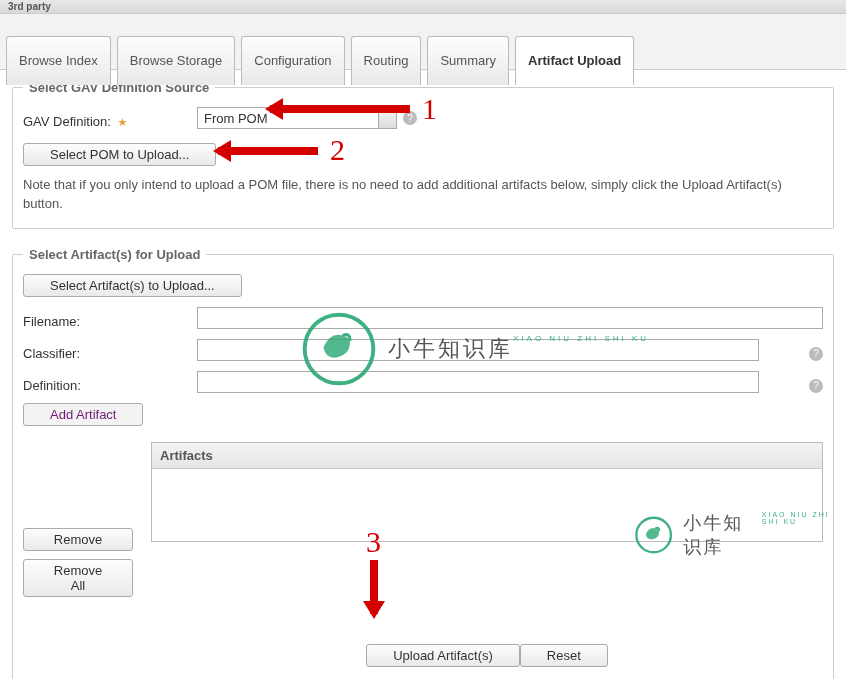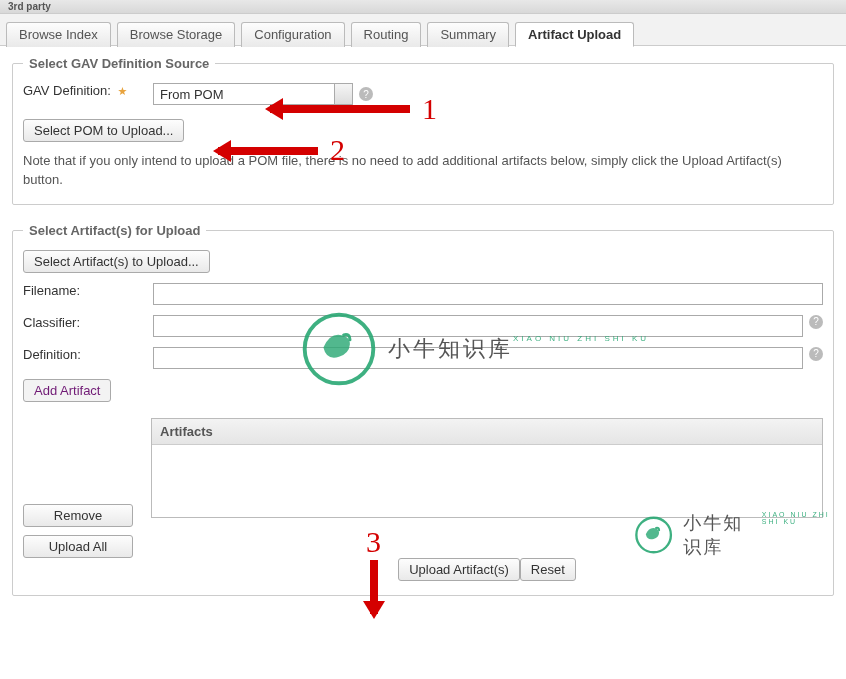--- a/index.html
+++ b/index.html
@@ -24,30 +24,30 @@
     .tab-bar {
       padding: 6px 6px 0 6px;
       border-bottom: 1px solid #ccc;
       background: #f2f2f2;
     }
     .tab-inner {
       display: flex;
       gap: 6px;
     }
     .tab {
-      padding: 4px 12px;
+      padding: 16px 12px;
       border: 1px solid #bbb;
       border-bottom: none;
       background: linear-gradient(#fdfdfd, #e9e9e9);
       border-radius: 3px 3px 0 0;
       color: #555;
       font-size: 13px;
       cursor: pointer;
       position: relative;
-      top: 2px;
+      top: 16px;
     }
     .tab.active {
       background: #fff;
       font-weight: bold;
       color: #333;
       border-bottom: 1px solid #fff;
     }
     .content {
       padding: 10px 12px;
     }
@@ -58,22 +58,23 @@
       padding: 12px 10px 14px 10px;
     }
     legend {
       padding: 0 6px;
       color: #666;
       font-weight: bold;
       font-size: 13px;
     }
     .row {
       display: flex;
-      align-items: flex-start;
+      align-items: flex-end;
       margin-bottom: 10px;
+      gap: 44px;
     }
     .label-col {
       width: 130px;
       text-align: left;
       color: #333;
       padding-right: 6px;
     }
     .req-star {
       color: #e8a33d;
       font-size: 11px;
@@ -112,21 +113,21 @@
       color: #fff;
       font-size: 10px;
       align-items: center;
       justify-content: center;
       margin-left: 6px;
     }
     button.ui-btn, .ui-btn {
       border: 1px solid #aaa;
       background: linear-gradient(#fdfdfd,#e9e9e9);
       border-radius: 3px;
-      padding: 3px 10px;
+      padding: 3px 26px;
       font-size: 13px;
       color: #333;
       cursor: pointer;
     }
     .ui-btn:disabled {
       color: #701a75;
       background: #f3f3f3;
       cursor: default;
     }
     input.text-in {
@@ -163,21 +164,21 @@
       gap: 18px;
     }
     .left-btns {
       width: 110px;
       display: flex;
       flex-direction: column;
       gap: 8px;
     }
     .right-col { flex: 1; }
     .bottom-btns {
-      margin-top: 40px;
+      margin-top: 102px;
       display: flex;
       gap: 0;
       justify-content: center;
     }
     
     .ann {
       position: absolute;
       pointer-events: none;
     }
     .ann-num {
@@ -303,21 +304,21 @@
         <span>Add Artifact</span>
       </button>
     </div>
 
     <div class="flex-two-col">
       <div class="left-btns" style="margin-top:92px;">
         <button class="ui-btn">
           <span>Remove</span>
         </button>
         <button class="ui-btn">
-          <span>Upload All</span>
+          <span>Remove All</span>
         </button>
       </div>
       <div class="right-col">
         <div class="artifacts-panel">
           <div class="artifacts-head">Artifacts</div>
           <div class="artifacts-body"></div>
         </div>
         <div class="bottom-btns">
           <button class="ui-btn">
             <span>Upload Artifact(s)</span>

